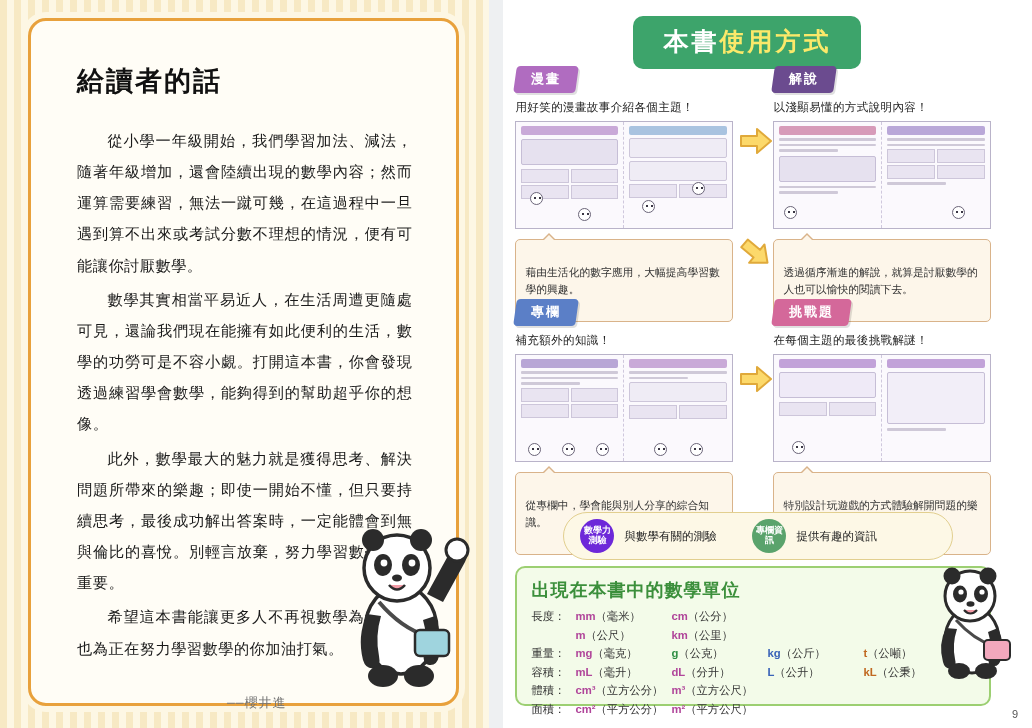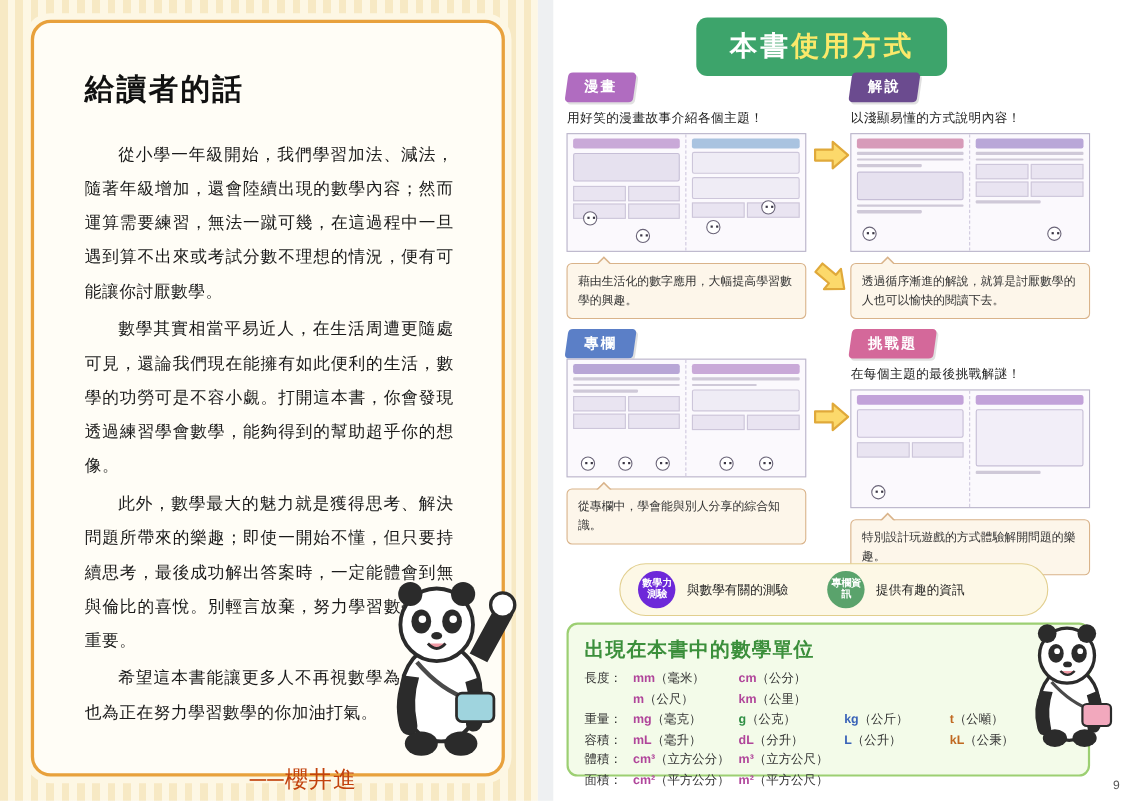--- a/index.html
+++ b/index.html
@@ -27,22 +27,23 @@
   .left-content { position:absolute; left:46px; top:42px; right:44px; bottom:20px; }
   .letter-title {
     font-size:27px; font-weight:bold; color:#111; letter-spacing:2px;
     margin:0 0 26px 0;
   }
   .letter-body p {
     font-size:15.2px; line-height:2.05; color:#1a1a1a; margin:0 0 3px 0;
     text-indent:2em; text-align:justify; letter-spacing:0.5px;
   }
   .signature {
-    margin-top:30px; font-size:21px; color:#c2410c; letter-spacing:1px;
+    margin-top:30px; font-size:13px; color:#737373; letter-spacing:1px;
     padding-left:150px;
+    font-family:Liberation Mono, monospace;
   }
 
   
   .panda-left { position:absolute; left:300px; bottom:8px; width:150px; height:185px; }
 
   
   .right-page {
     position:relative; width:572px; height:728px; background:#ffffff;
   }
   .right-band {
@@ -89,21 +90,21 @@
   .mini-box { height:26px; margin:4px 5px; background:#e6e1ef; border:1px solid #c6bed6; border-radius:2px; }
   .mini-panel { height:20px; margin:3px 5px; background:#efecf5; border:1px solid #cdc6da; border-radius:2px; }
   .mini-grid { display:grid; grid-template-columns:1fr 1fr; gap:2px; margin:3px 5px; }
   .mini-grid div { height:14px; background:#e9e4f1; border:1px solid #cdc6da; }
   .mini-face { position:absolute; width:13px; height:13px; border-radius:50%; background:#fff; border:1px solid #6b6579; }
   .mini-face:after { content:""; position:absolute; left:3px; top:4px; width:2px; height:2px; background:#3a3644; box-shadow:5px 0 0 #3a3644; }
 
   .note {
     position:relative; margin-top:10px; width:218px;
     border:1px solid #d9b38a; background:#fdf6ea;
-    border-radius:5px; padding:8px 9px; font-size:10.8px;
+    border-radius:5px; padding:24px 9px; font-size:10.8px;
     line-height:1.55; color:#333;
   }
   .note:before {
     content:""; position:absolute; top:-7px; left:26px;
     border-left:7px solid transparent; border-right:7px solid transparent;
     border-bottom:7px solid #d9b38a;
   }
   .note:after {
     content:""; position:absolute; top:-5.5px; left:27px;
     border-left:6px solid transparent; border-right:6px solid transparent;
@@ -269,20 +270,21 @@
                 <div class="mini-line s"></div>
               </div>
             <div class="mini-face" style="left:70px; top:84px;"></div>
           </div>
         </div>
         <div class="note">透過循序漸進的解說，就算是討厭數學的人也可以愉快的閱讀下去。</div>
       </div>
 
       <div class="col col-l" style="top:233px;">
         <div class="tag tag-blue"><span>專欄</span></div>
+        <div class="caption">補充額外的知識！</div>
         <div class="thumb">
           <div class="half">
             <div class="mini-title" style="background:#b8a6d6;"></div>
             <div class="mini-rows">
                 <div class="mini-line"></div>
                 <div class="mini-line"></div>
                 <div class="mini-line s"></div>
               </div>
             <div class="mini-grid">
                 <div></div>

